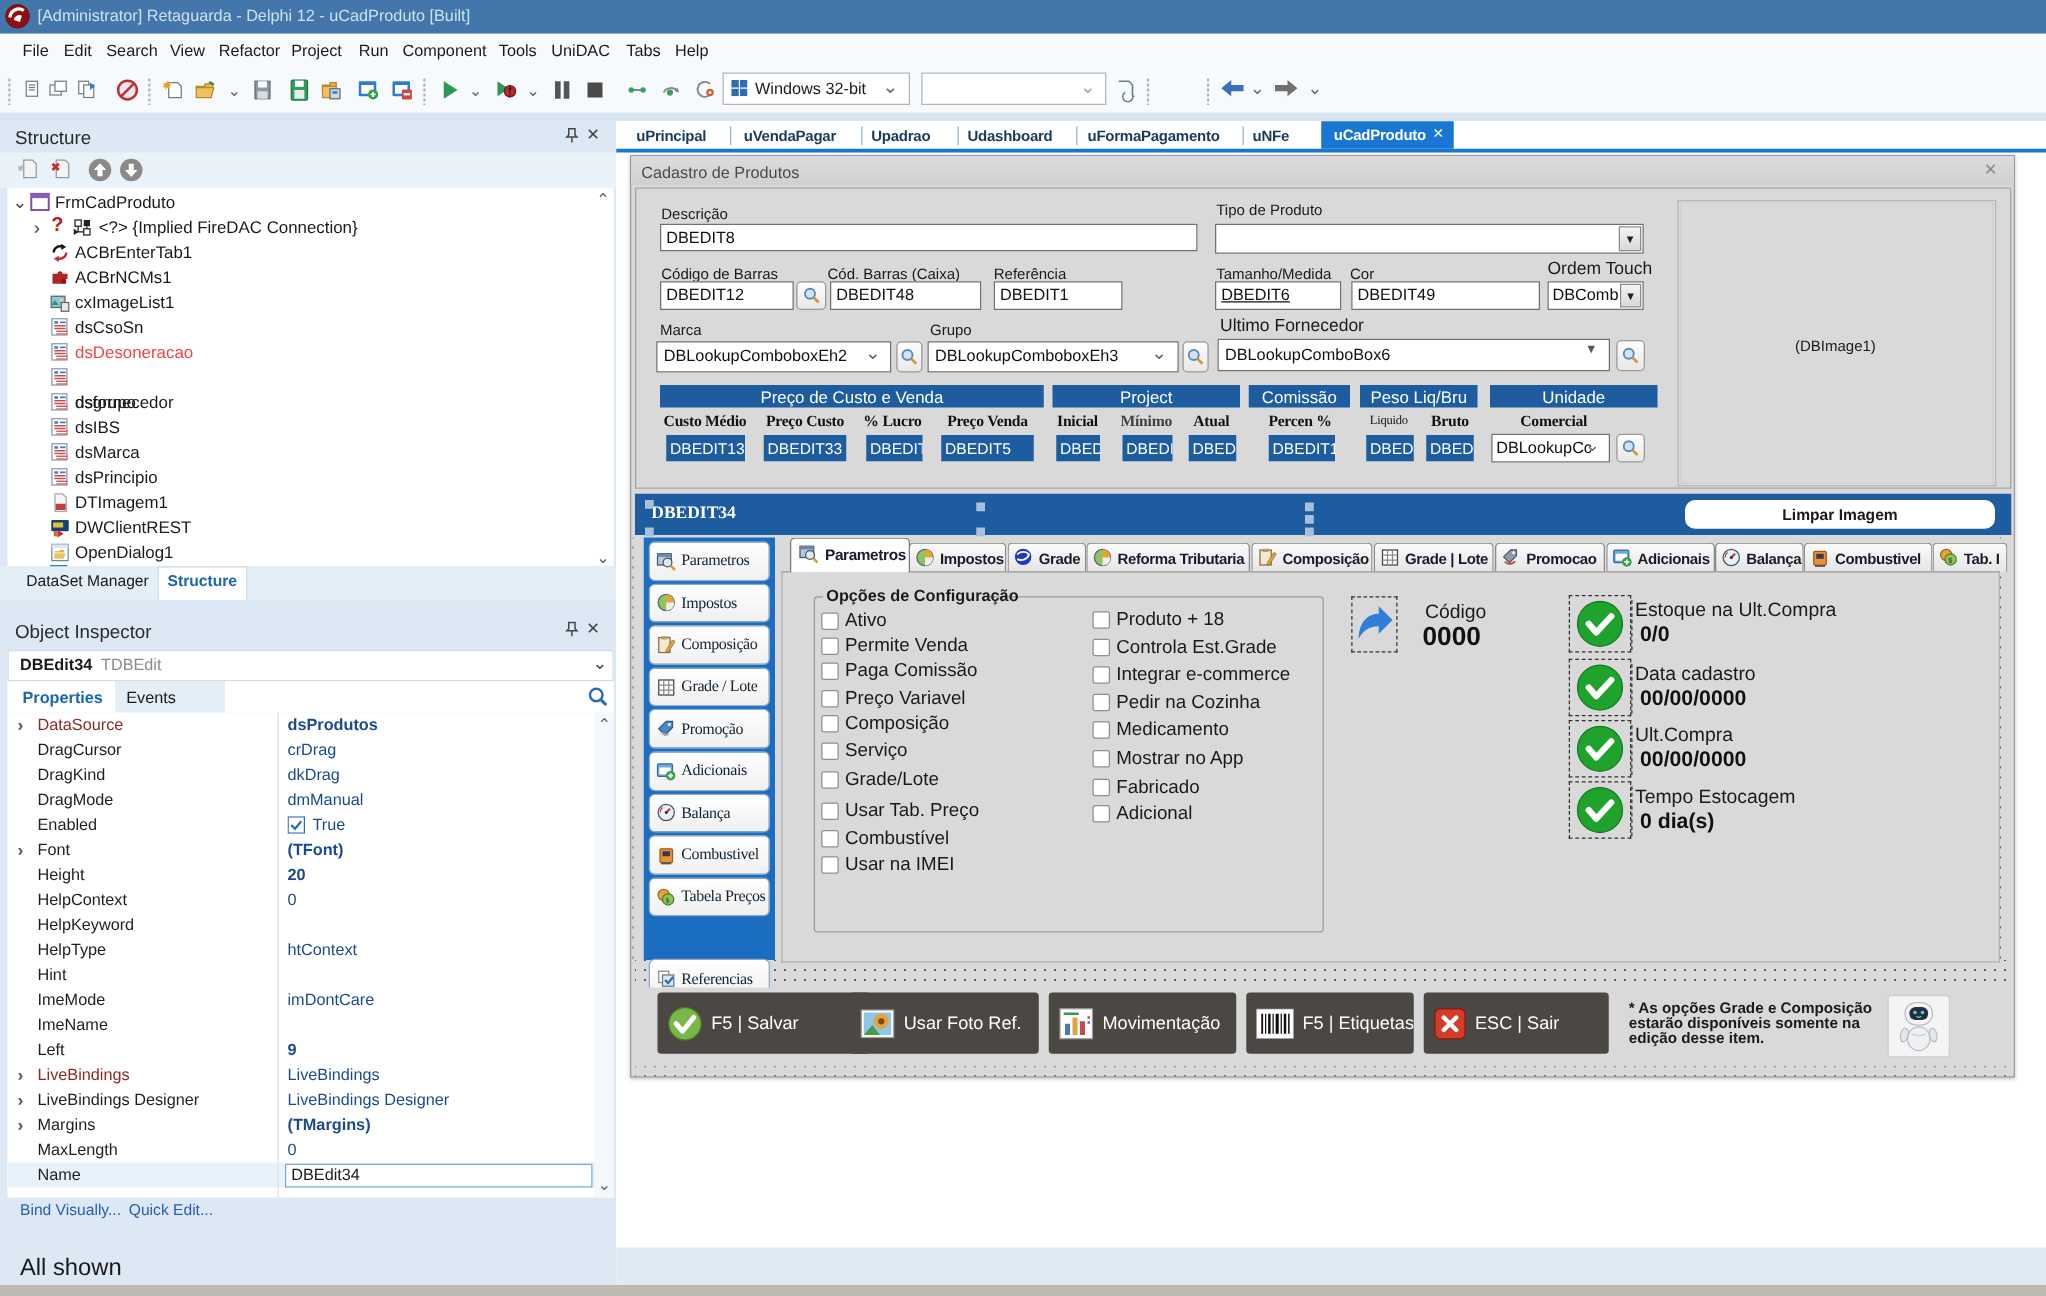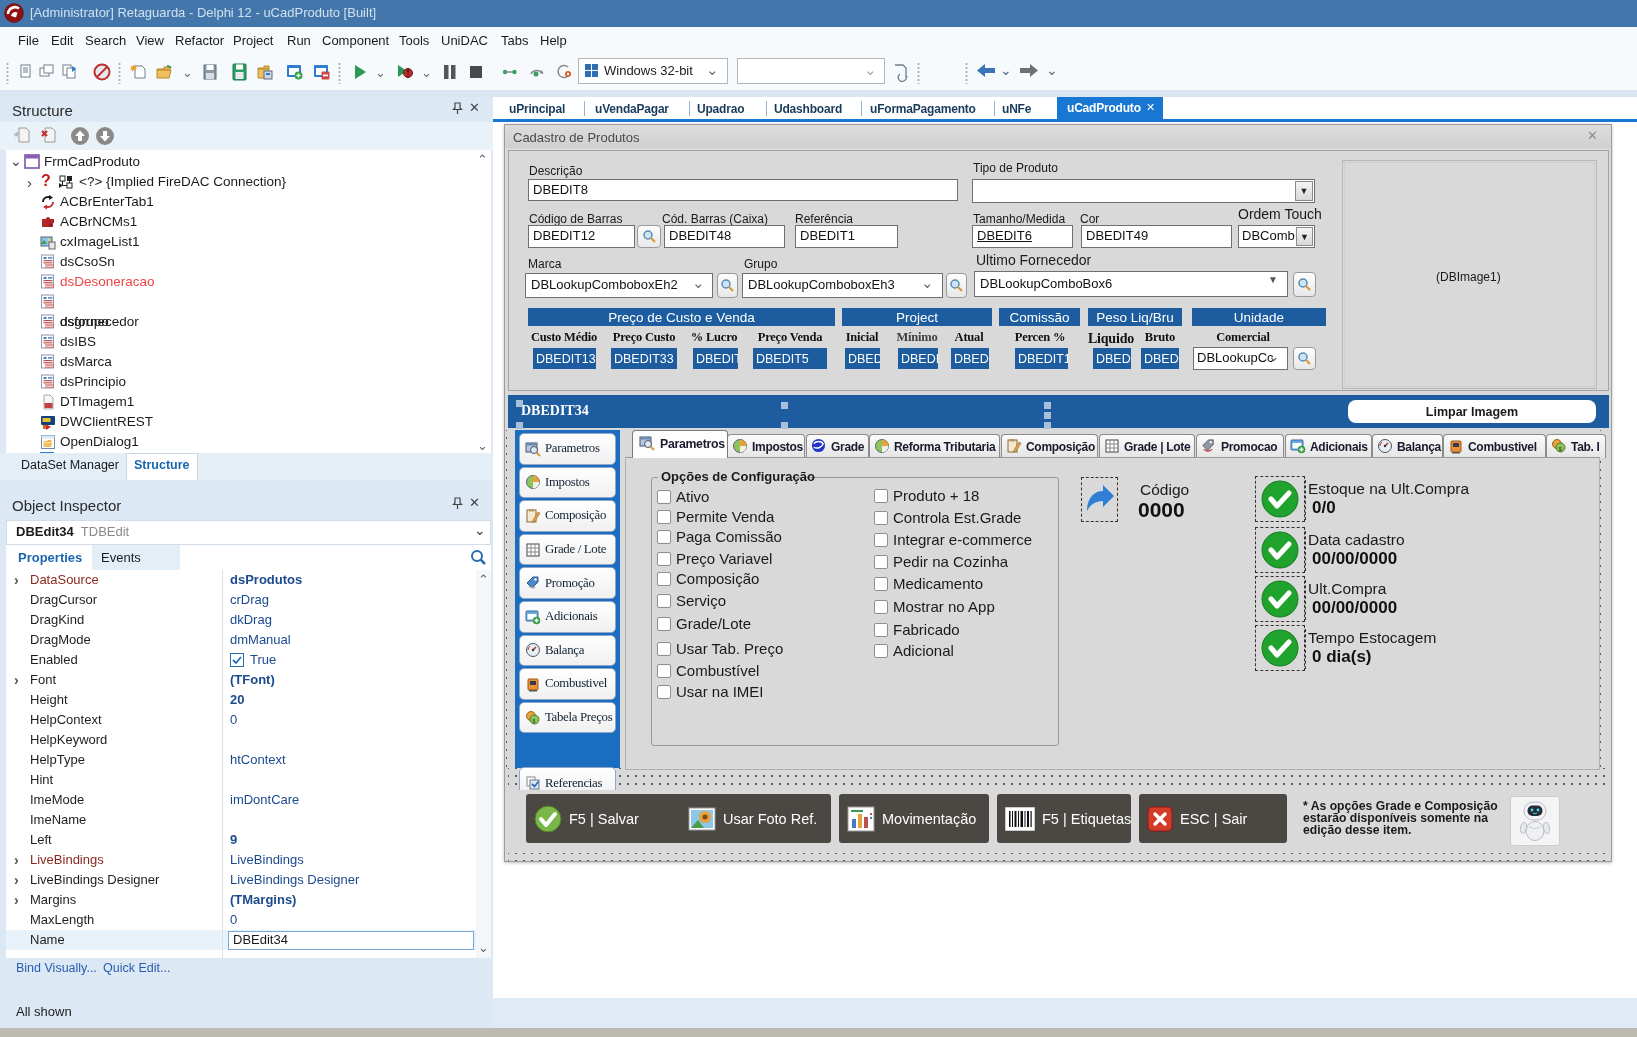--- a/index.html
+++ b/index.html
@@ -470,21 +470,21 @@
 <div class="ab" style="left:6px;top:930px;width:470px;height:20px;background:#e8f2fb;"></div>
 <div class="ab" style="left:30px;top:933px;font-size:13px;color:#1e1e1e;font-weight:400;white-space:nowrap;line-height:1.1;">Name</div>
 <div class="ab" style="left:228px;top:931px;width:246px;height:19px;background:#fff;border:1px solid #7aa7d8;"></div>
 <div class="ab" style="left:233px;top:933px;font-size:13px;color:#1a1a1a;font-weight:400;white-space:nowrap;line-height:1.1;">DBEdit34</div>
 <div class="ab" style="left:222px;top:570px;width:1px;height:388px;background:#e0e0e0;"></div>
 <div class="ab" style="left:476px;top:570px;width:15px;height:388px;background:#f5f8fb;"></div>
 <div class="ab" style="left:478px;top:573px;font-size:13px;color:#666;font-weight:400;white-space:nowrap;line-height:1.1;">⌃</div>
 <div class="ab" style="left:478px;top:941px;font-size:13px;color:#666;font-weight:400;white-space:nowrap;line-height:1.1;">⌄</div>
 <div class="ab" style="left:16px;top:962px;font-size:12.5px;color:#2a5db0;font-weight:400;white-space:nowrap;line-height:1.1;">Bind Visually...</div>
 <div class="ab" style="left:103px;top:962px;font-size:12.5px;color:#2a5db0;font-weight:400;white-space:nowrap;line-height:1.1;">Quick Edit...</div>
-<div class="ab" style="left:16px;top:1005px;font-size:13px;color:#1a1a1a;font-weight:400;white-space:nowrap;line-height:1.1;">All shown</div>
+<div class="ab" style="left:16px;top:1005px;font-size:19px;color:#1a1a1a;font-weight:400;white-space:nowrap;line-height:1.1;">All shown</div>
 <div class="ab" style="left:0px;top:1028px;width:1637px;height:9px;background:#bdbab2;"></div>
 <div class="ab" style="left:493px;top:97px;width:1144px;height:901px;background:#fff;"></div>
 <div class="ab" style="left:509px;top:103px;font-size:12px;color:#1a3a5c;font-weight:700;white-space:nowrap;line-height:1.1;letter-spacing:-0.2px;">uPrincipal</div>
 <div class="ab" style="left:595px;top:103px;font-size:12px;color:#1a3a5c;font-weight:700;white-space:nowrap;line-height:1.1;letter-spacing:-0.2px;">uVendaPagar</div>
 <div class="ab" style="left:697px;top:103px;font-size:12px;color:#1a3a5c;font-weight:700;white-space:nowrap;line-height:1.1;letter-spacing:-0.2px;">Upadrao</div>
 <div class="ab" style="left:774px;top:103px;font-size:12px;color:#1a3a5c;font-weight:700;white-space:nowrap;line-height:1.1;letter-spacing:-0.2px;">Udashboard</div>
 <div class="ab" style="left:870px;top:103px;font-size:12px;color:#1a3a5c;font-weight:700;white-space:nowrap;line-height:1.1;letter-spacing:-0.2px;">uFormaPagamento</div>
 <div class="ab" style="left:1002px;top:103px;font-size:12px;color:#1a3a5c;font-weight:700;white-space:nowrap;line-height:1.1;letter-spacing:-0.2px;">uNFe</div>
 <div class="ab" style="left:584px;top:101px;width:1px;height:15px;background:#9ab4cc;"></div>
 <div class="ab" style="left:689px;top:101px;width:1px;height:15px;background:#9ab4cc;"></div>
@@ -576,21 +576,21 @@
 <div class="ab hdr" style="left:1088px;top:308px;width:94px;height:18px;">Peso Liq/Bru</div>
 <div class="ab hdr" style="left:1192px;top:308px;width:134px;height:18px;">Unidade</div>
 <div class="ab" style="left:564px;top:331px;font-size:12.5px;color:#111;font-weight:700;white-space:nowrap;line-height:1.1;font-family:'Liberation Serif',serif;transform:translateX(-50%);letter-spacing:-0.2px;">Custo Médio</div>
 <div class="ab" style="left:644px;top:331px;font-size:12.5px;color:#111;font-weight:700;white-space:nowrap;line-height:1.1;font-family:'Liberation Serif',serif;transform:translateX(-50%);letter-spacing:-0.2px;">Preço Custo</div>
 <div class="ab" style="left:714px;top:331px;font-size:12.5px;color:#111;font-weight:700;white-space:nowrap;line-height:1.1;font-family:'Liberation Serif',serif;transform:translateX(-50%);letter-spacing:-0.2px;">% Lucro</div>
 <div class="ab" style="left:790px;top:331px;font-size:12.5px;color:#111;font-weight:700;white-space:nowrap;line-height:1.1;font-family:'Liberation Serif',serif;transform:translateX(-50%);letter-spacing:-0.2px;">Preço Venda</div>
 <div class="ab" style="left:862px;top:331px;font-size:12.5px;color:#111;font-weight:700;white-space:nowrap;line-height:1.1;font-family:'Liberation Serif',serif;transform:translateX(-50%);letter-spacing:-0.2px;">Inicial</div>
 <div class="ab" style="left:917px;top:331px;font-size:12.5px;color:#404040;font-weight:700;white-space:nowrap;line-height:1.1;font-family:'Liberation Serif',serif;transform:translateX(-50%);letter-spacing:-0.2px;">Mínimo</div>
 <div class="ab" style="left:969px;top:331px;font-size:12.5px;color:#111;font-weight:700;white-space:nowrap;line-height:1.1;font-family:'Liberation Serif',serif;transform:translateX(-50%);letter-spacing:-0.2px;">Atual</div>
 <div class="ab" style="left:1040px;top:331px;font-size:12.5px;color:#111;font-weight:700;white-space:nowrap;line-height:1.1;font-family:'Liberation Serif',serif;transform:translateX(-50%);letter-spacing:-0.2px;">Percen %</div>
-<div class="ab" style="left:1111px;top:331px;font-size:14px;color:#111;font-weight:700;white-space:nowrap;line-height:1.1;font-family:'Liberation Serif',serif;transform:translateX(-50%);letter-spacing:-0.2px;text-align:right;">Liquido</div>
+<div class="ab" style="left:1111px;top:331px;font-size:10px;color:#111;font-weight:400;white-space:nowrap;line-height:1.1;font-family:'Liberation Serif',serif;transform:translateX(-50%);letter-spacing:-0.2px;text-align:right;">Liquido</div>
 <div class="ab" style="left:1160px;top:331px;font-size:12.5px;color:#111;font-weight:700;white-space:nowrap;line-height:1.1;font-family:'Liberation Serif',serif;transform:translateX(-50%);letter-spacing:-0.2px;">Bruto</div>
 <div class="ab" style="left:1243px;top:331px;font-size:12.5px;color:#111;font-weight:700;white-space:nowrap;line-height:1.1;font-family:'Liberation Serif',serif;transform:translateX(-50%);letter-spacing:-0.2px;">Comercial</div>
 <div class="ab nvy" style="left:533px;top:348px;width:63px;height:21px;">DBEDIT13</div>
 <div class="ab nvy" style="left:611px;top:348px;width:66px;height:21px;">DBEDIT33</div>
 <div class="ab nvy" style="left:693px;top:348px;width:45px;height:21px;">DBEDIT4</div>
 <div class="ab nvy" style="left:753px;top:348px;width:74px;height:21px;">DBEDIT5</div>
 <div class="ab nvy" style="left:845px;top:348px;width:35px;height:21px;">DBEDI</div>
 <div class="ab nvy" style="left:898px;top:348px;width:40px;height:21px;">DBEDIT</div>
 <div class="ab nvy" style="left:951px;top:348px;width:38px;height:21px;">DBEDI</div>
 <div class="ab nvy" style="left:1015px;top:348px;width:53px;height:21px;">DBEDIT1</div>

